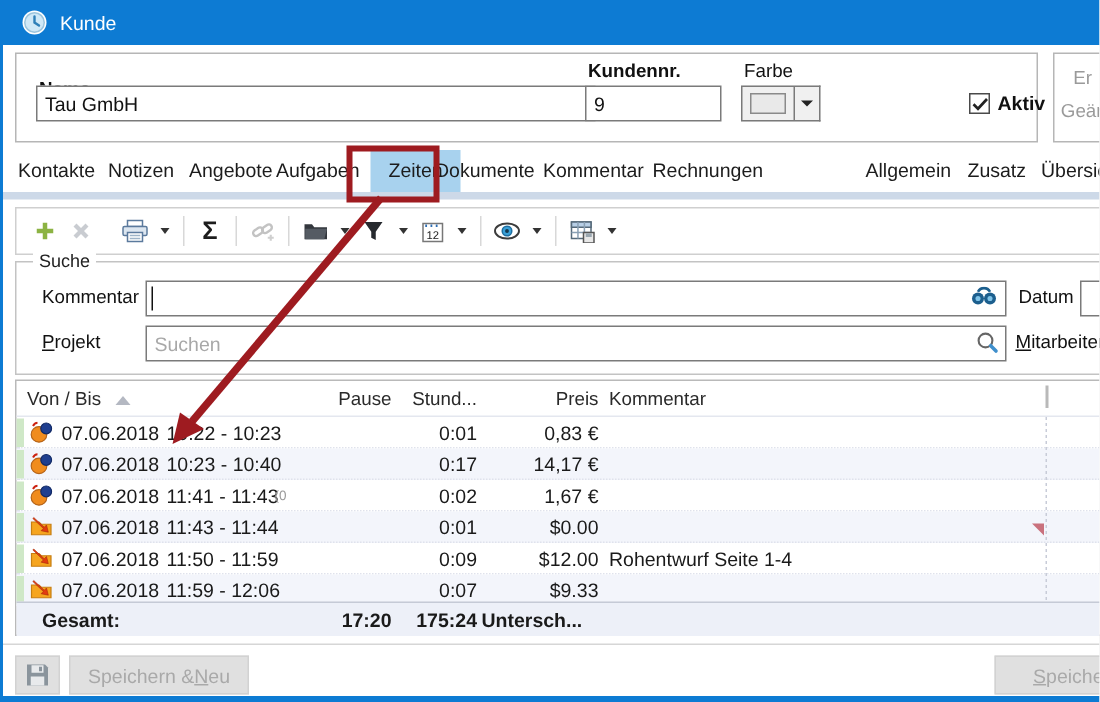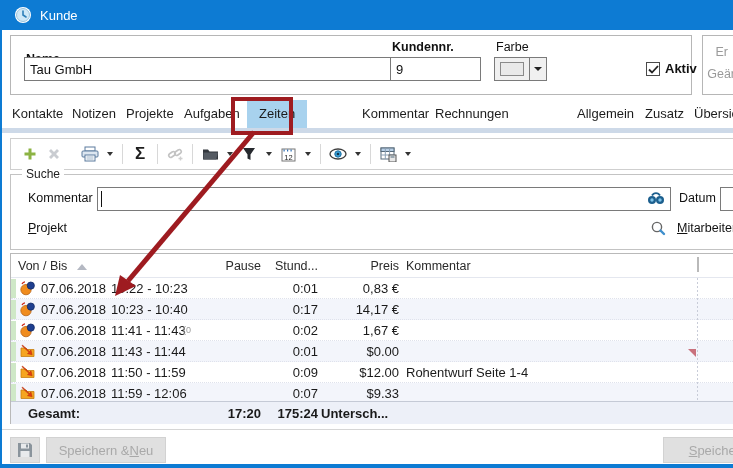--- a/index.html
+++ b/index.html
@@ -112,23 +112,24 @@
         <path d="M1 4.5 L4 7.5 L10 1" stroke="#222" stroke-width="1.8" fill="none"></path>
       </svg>
   </div>
   <span class="lbl b" style="left:663px;top:61px;font-size:13px;">Aktiv</span>
 
   <span class="lbl grey" style="left:700px;top:45px;width:26px;text-align:right;">Er</span>
   <span class="lbl grey" style="left:700px;top:67px;width:33px;text-align:right;">Geär</span>
 
   <span class="tab" style="left:10px;">Kontakte</span>
   <span class="tab" style="left:70px;">Notizen</span>
-  <span class="tab" style="left:124px;">Projekte</span>
+  <span class="tab" style="left:124px;">Angebote</span>
   <span class="tab" style="left:182px;">Aufgaben</span>
   <span class="tab sel" style="left:234px;">Zeiten</span>
+  <span class="tab" style="left:288px;">Dokumente</span>
   <span class="tab" style="left:360px;">Kommentar</span>
   <span class="tab" style="left:433px;">Rechnungen</span>
   <span class="tab" style="left:575px;">Allgemein</span>
   <span class="tab" style="left:643px;">Zusatz</span>
   <span class="tab" style="left:692px;">Übersicht</span>
   <div class="tabstrip"></div>
 
   <div class="toolbar">
     <div class="tbtn">
       <svg width="14" height="14" viewBox="0 0 14 14">
@@ -232,20 +233,21 @@
         <circle cx="13" cy="8" r="4" fill="#1c5f8e"></circle>
         <circle cx="5" cy="8" r="1.7" fill="#7fc3e8"></circle>
         <circle cx="13" cy="8" r="1.7" fill="#7fc3e8"></circle>
         <path d="M5 3.5 a4.5 4.5 0 0 1 8 0" stroke="#1c5f8e" stroke-width="1.8" fill="none"></path>
       </svg>
   </span>
   <span class="lbl" style="left:677px;top:191px;">Datum</span>
   <input class="txt" style="left: 718px; top: 187px; width: 130px;" value="">
 
   <span class="lbl" style="left:26px;top:221px;"><span class="mn">P</span><span>rojekt</span></span>
+  <input class="txt" style="left: 95px; top: 217px; width: 574px; padding-right: 26px;" placeholder="Suchen">
   <span class="iconin" style="left:648px;top:220px;">
     <svg width="16" height="16" viewBox="0 0 16 16">
         <circle cx="7" cy="7" r="4.6" fill="none" stroke="#666" stroke-width="1.4"></circle>
         <line x1="10.5" y1="10.5" x2="14" y2="14" stroke="#3f8fcc" stroke-width="2.4" stroke-linecap="round"></line>
       </svg>
   </span>
   <span class="lbl" style="left:675px;top:221px;white-space:nowrap;"><span class="mn">M</span><span>itarbeiter</span></span>
 
   <div class="tablebox">
 

